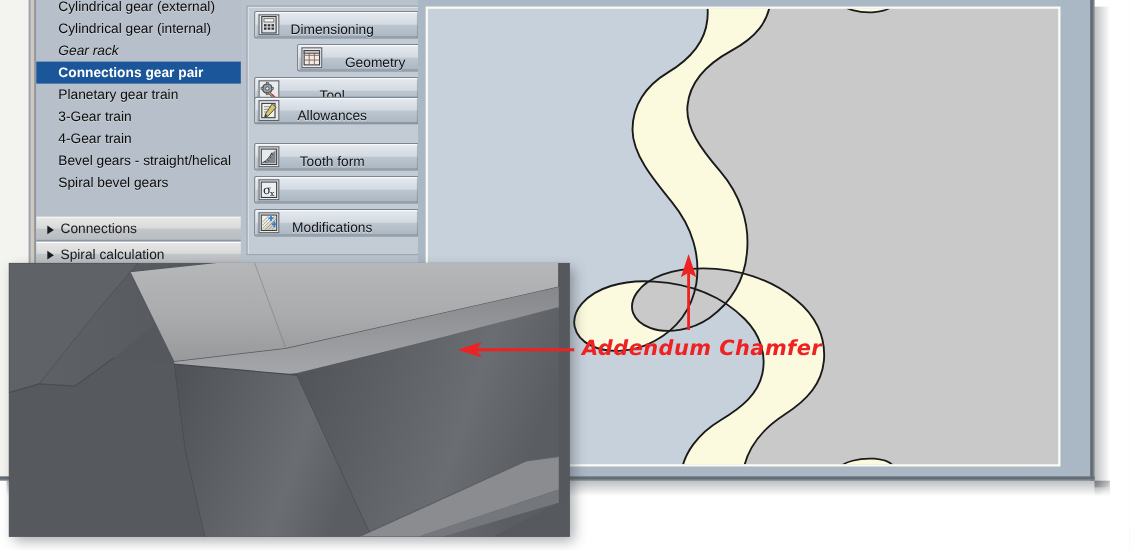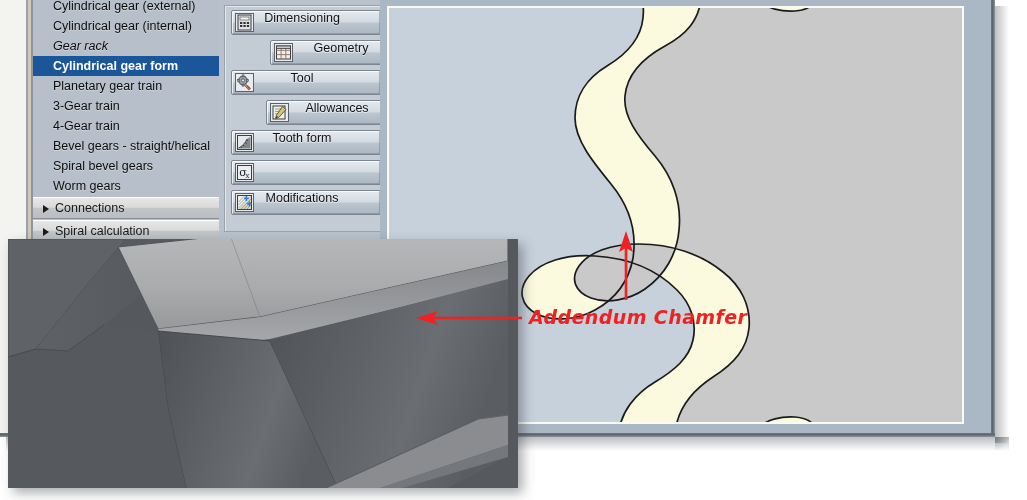--- a/index.html
+++ b/index.html
@@ -59,21 +59,21 @@
   #btn-panel{position:absolute;left:219px;top:0;width:168px;height:437px;
       background:#b9c2cc;}
   #btn-panel-inner{position:absolute;left:5px;top:5px;width:158px;height:227px;
       background:#c3ccd5;border:1px solid #9aa3ac;box-sizing:border-box;
       box-shadow:inset 1px 1px 0 rgba(255,255,255,.55);}
   .act-btn{position:absolute;left:12px;width:150px;height:25px;
       background:linear-gradient(180deg,#e5eaef 0%,#d3dae1 48%,#bcc6d0 52%,#aab6c2 100%);
       border:1px solid #7c858f;border-radius:2px;box-sizing:border-box;
       box-shadow:inset 1px 1px 0 rgba(255,255,255,.75),
                  inset -1px -1px 0 rgba(110,120,130,.45);
-      display:flex;align-items:flex-start;}
+      display:flex;align-items:flex-end;}
   .act-btn .lbl{flex:1;text-align:center;font-size:12.5px;color:#101114;
       padding-right:8px;white-space:nowrap;
       text-shadow:0 1px 0 rgba(255,255,255,.55);}
   .act-ico{position:absolute;left:3px;top:2px;width:19px;height:19px;
       background:#e9ecee;border:1px solid #5c6168;box-sizing:border-box;
       overflow:hidden;}
 
   
   #viewport-frame{position:absolute;left:380px;top:0;width:611px;height:434px;
       background:#aab7c4;}
@@ -107,27 +107,26 @@
     <div id="left-gutter">
       <div id="gutter-line-a"></div>
       <div id="gutter-line-b"></div>
       <div id="gutter-line-c"></div>
     </div>
 
     <div id="tree-panel">
         <div class="tree-item" style="top: -4px;">Cylindrical gear (external)</div>
         <div class="tree-item" style="top: 16px;">Cylindrical gear (internal)</div>
         <div class="tree-item" style="top: 36px; font-style: italic;">Gear rack</div>
-        <div class="tree-item sel" style="top: 56px;">Cylindrical gear form</div>
+        <div class="tree-item sel" style="top: 56px;">Connections gear pair</div>
         <div class="tree-item" style="top: 76px;">Planetary gear train</div>
         <div class="tree-item" style="top: 96px;">3-Gear train</div>
         <div class="tree-item" style="top: 116px;">4-Gear train</div>
         <div class="tree-item" style="top: 136px;">Bevel gears - straight/helical</div>
         <div class="tree-item" style="top: 156px;">Spiral bevel gears</div>
-        <div class="tree-item" style="top: 176px;">Worm gears</div>
         <div class="tree-group" style="top: 197px;"><span class="tri"></span><span>Connections</span></div>
         <div class="tree-group" style="top: 220px;"><span class="tri"></span><span>Spiral calculation</span></div>
       </div>
 
     <div id="btn-panel">
       <div id="btn-panel-inner"></div>
     <div class="act-btn" style="top: 10px;">
           <span class="act-ico"><svg width="17" height="17" viewBox="0 0 17 17">
               <rect x="2" y="1" width="13" height="15" fill="#dfe2e4" stroke="#3a3d41"></rect>
               <rect x="4" y="3" width="9" height="3" fill="#f7f8e2" stroke="#5a5d61" stroke-width=".7"></rect>
@@ -163,21 +162,21 @@
                 <rect x="6.1" y="0.8" width="1.9" height="2"></rect>
                 <rect x="6.1" y="10.2" width="1.9" height="2"></rect>
                 <rect x="1.3" y="5.6" width="2" height="1.9"></rect>
                 <rect x="10.7" y="5.6" width="2" height="1.9"></rect>
               </g>
               <path d="M9 9.5 L14.5 14.5 L12.8 16 L8 10.8 Z" fill="#c8a36a" stroke="#42464a" stroke-width=".7"></path>
               <rect x="11.6" y="11.2" width="1.6" height="4" fill="#cc4040" transform="rotate(-45 12.4 13.2)"></rect>
             </svg></span>
           <span class="lbl">Tool</span>
         </div>
-        <div class="act-btn" style="top: 100px; margin-left: 35px;">
+        <div class="act-btn" style="top: 88px;">
           <span class="act-ico"><svg width="17" height="17" viewBox="0 0 17 17">
               <rect x="2" y="2" width="12" height="13" fill="#f3f1e6" stroke="#3a3d41"></rect>
               <g stroke="#7e8488" stroke-width=".8">
                 <line x1="4" y1="5" x2="11" y2="5"></line>
                 <line x1="4" y1="7.4" x2="11" y2="7.4"></line>
                 <line x1="4" y1="9.8" x2="9" y2="9.8"></line>
               </g>
               <path d="M11.5 2.4 L15 5.6 L7.6 13.6 L4.6 14.6 L5.4 11.4 Z" fill="#d8c46a" stroke="#3a3d41" stroke-width=".8"></path>
               <path d="M4.6 14.6 L5.4 11.4 L7 12.9 Z" fill="#3a3d41"></path>
             </svg></span>

